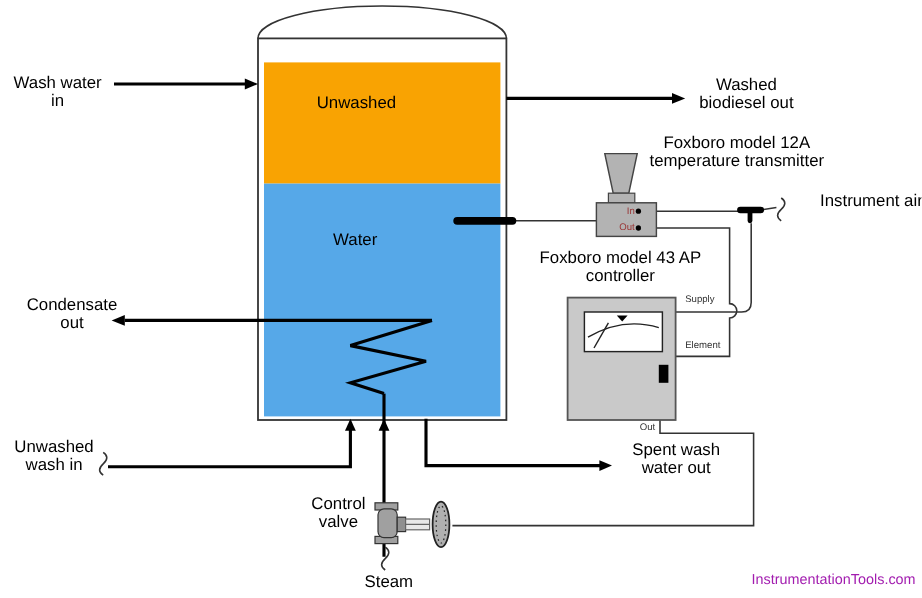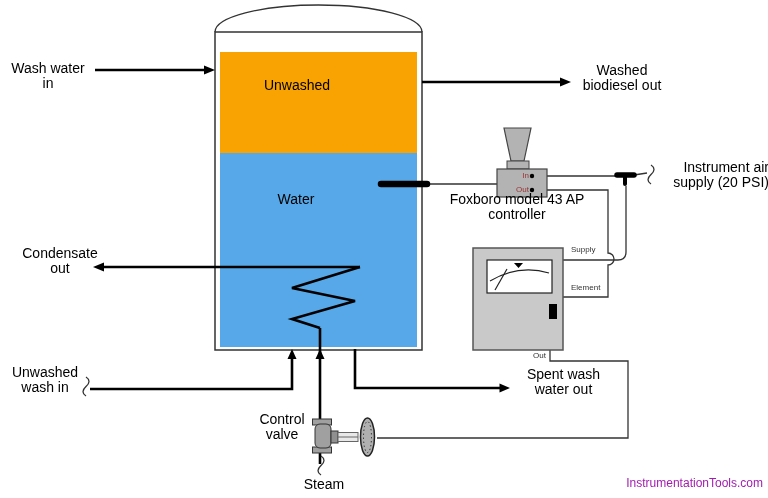--- a/index.html
+++ b/index.html
@@ -98,27 +98,30 @@
   <div class="lbl" style="left:3px;top:61px;width:90px;">
     <div>Wash water</div>
     <div>in</div>
   </div>
 
   <div class="lbl" style="left:567px;top:63px;width:110px;">
     <div>Washed</div>
     <div>biodiesel out</div>
   </div>
 
+  <div class="lbl" style="left:534px;top:111px;width:160px;">
+    <div>Foxboro model 12A</div>
+    <div>temperature transmitter</div>
+  </div>
 
   <div class="lbl left" style="left:657px;top:160px;width:112px;">
     <div>Instrument air</div>
-    <div>supply (20 PSI)</div>
   </div>
 
-  <div class="lbl" style="left:437px;top:192px;width:160px;">
+  <div class="lbl" style="left:437px;top:207px;width:160px;">
     <div>Foxboro model 43 AP</div>
     <div>controller</div>
   </div>
 
   <div class="lbl" style="left:15px;top:246px;width:90px;">
     <div>Condensate</div>
     <div>out</div>
   </div>
 
   <div class="lbl" style="left:0px;top:365px;width:90px;text-align:center;">

